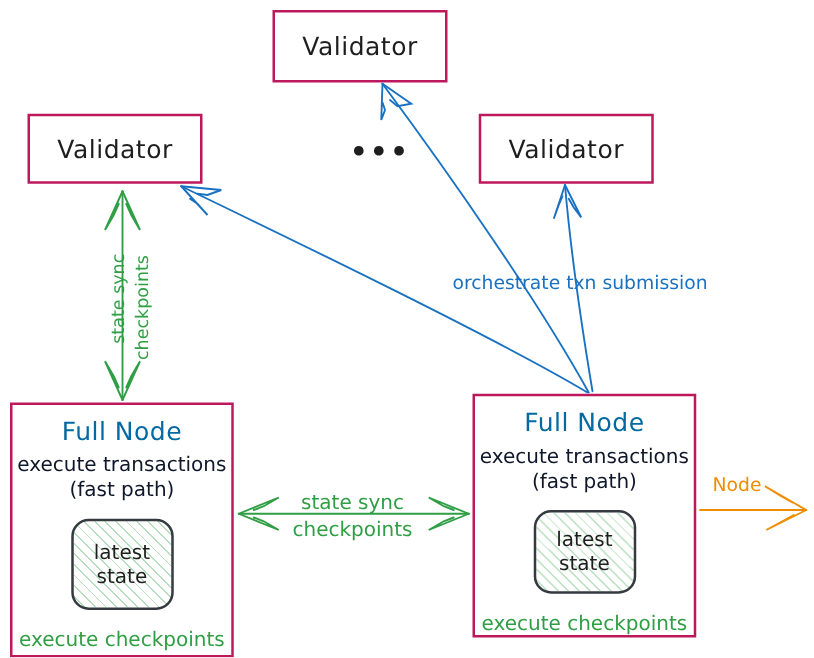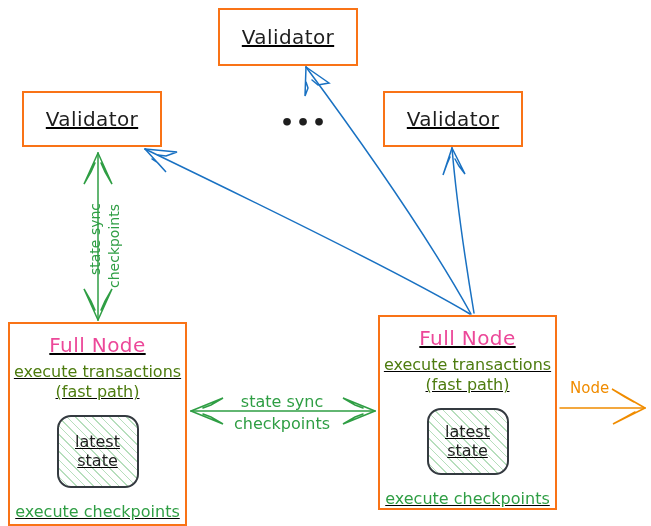--- a/index.html
+++ b/index.html
@@ -21,24 +21,23 @@
     left: 0;
     top: 0;
     width: 651px;
     height: 526px;
     overflow: visible;
   }
   
   .node-box {
     position: absolute;
     box-sizing: border-box;
-    border: 2px solid #f97316;
+    border: 2px solid #be185d;
     background: #ffffff;
     z-index: 3;
-    text-decoration: underline;
   }
   .validator-box {
     display: flex;
     align-items: center;
     justify-content: center;
   }
   .validator-label {
     font-family: "DejaVu Sans", sans-serif;
     font-size: 20px;
     color: #1e1e1e;
@@ -46,29 +45,29 @@
     white-space: nowrap;
   }
   .fullnode-box {
     display: flex;
     flex-direction: column;
     align-items: center;
     padding-top: 9px;
   }
   .fullnode-title {
     font-size: 20px;
-    color: #ec4899;
+    color: #0369a1;
     letter-spacing: 0.4px;
     white-space: nowrap;
     margin-bottom: 5px;
   }
   .exec-tx {
     font-size: 16px;
     line-height: 1.28;
-    color: #4d7c0f;
+    color: #0f172a;
     text-align: center;
     white-space: nowrap;
   }
   .exec-ckpt {
     font-size: 16px;
     color: #2f9e44;
     text-align: center;
     white-space: nowrap;
   }
   .latest-state {
@@ -197,20 +196,21 @@
   <div class="node-box validator-box" style="left:22px; top:91px; width:140px; height:56px;">
     <div class="validator-label">Validator</div>
   </div>
 
   <div class="node-box validator-box" style="left:383px; top:91px; width:140px; height:56px;">
     <div class="validator-label">Validator</div>
   </div>
 
   <div class="flabel dots" style="left:280px; top:112px;">•••</div>
 
+  <div class="flabel orchestrate" style="left:362px; top:217px;">orchestrate txn submission</div>
 
   <div class="vert-text" style="left:87px; top:275px;">state sync</div>
   <div class="vert-text" style="left:106px; top:288px;">checkpoints</div>
 
   <div class="flabel statesync-h" style="left:232px; top:391px; width:100px;">
     <div>state sync</div>
     <div>checkpoints</div>
   </div>
 
   <div class="flabel rpcs" style="left:570px; top:379px;">Node</div>

